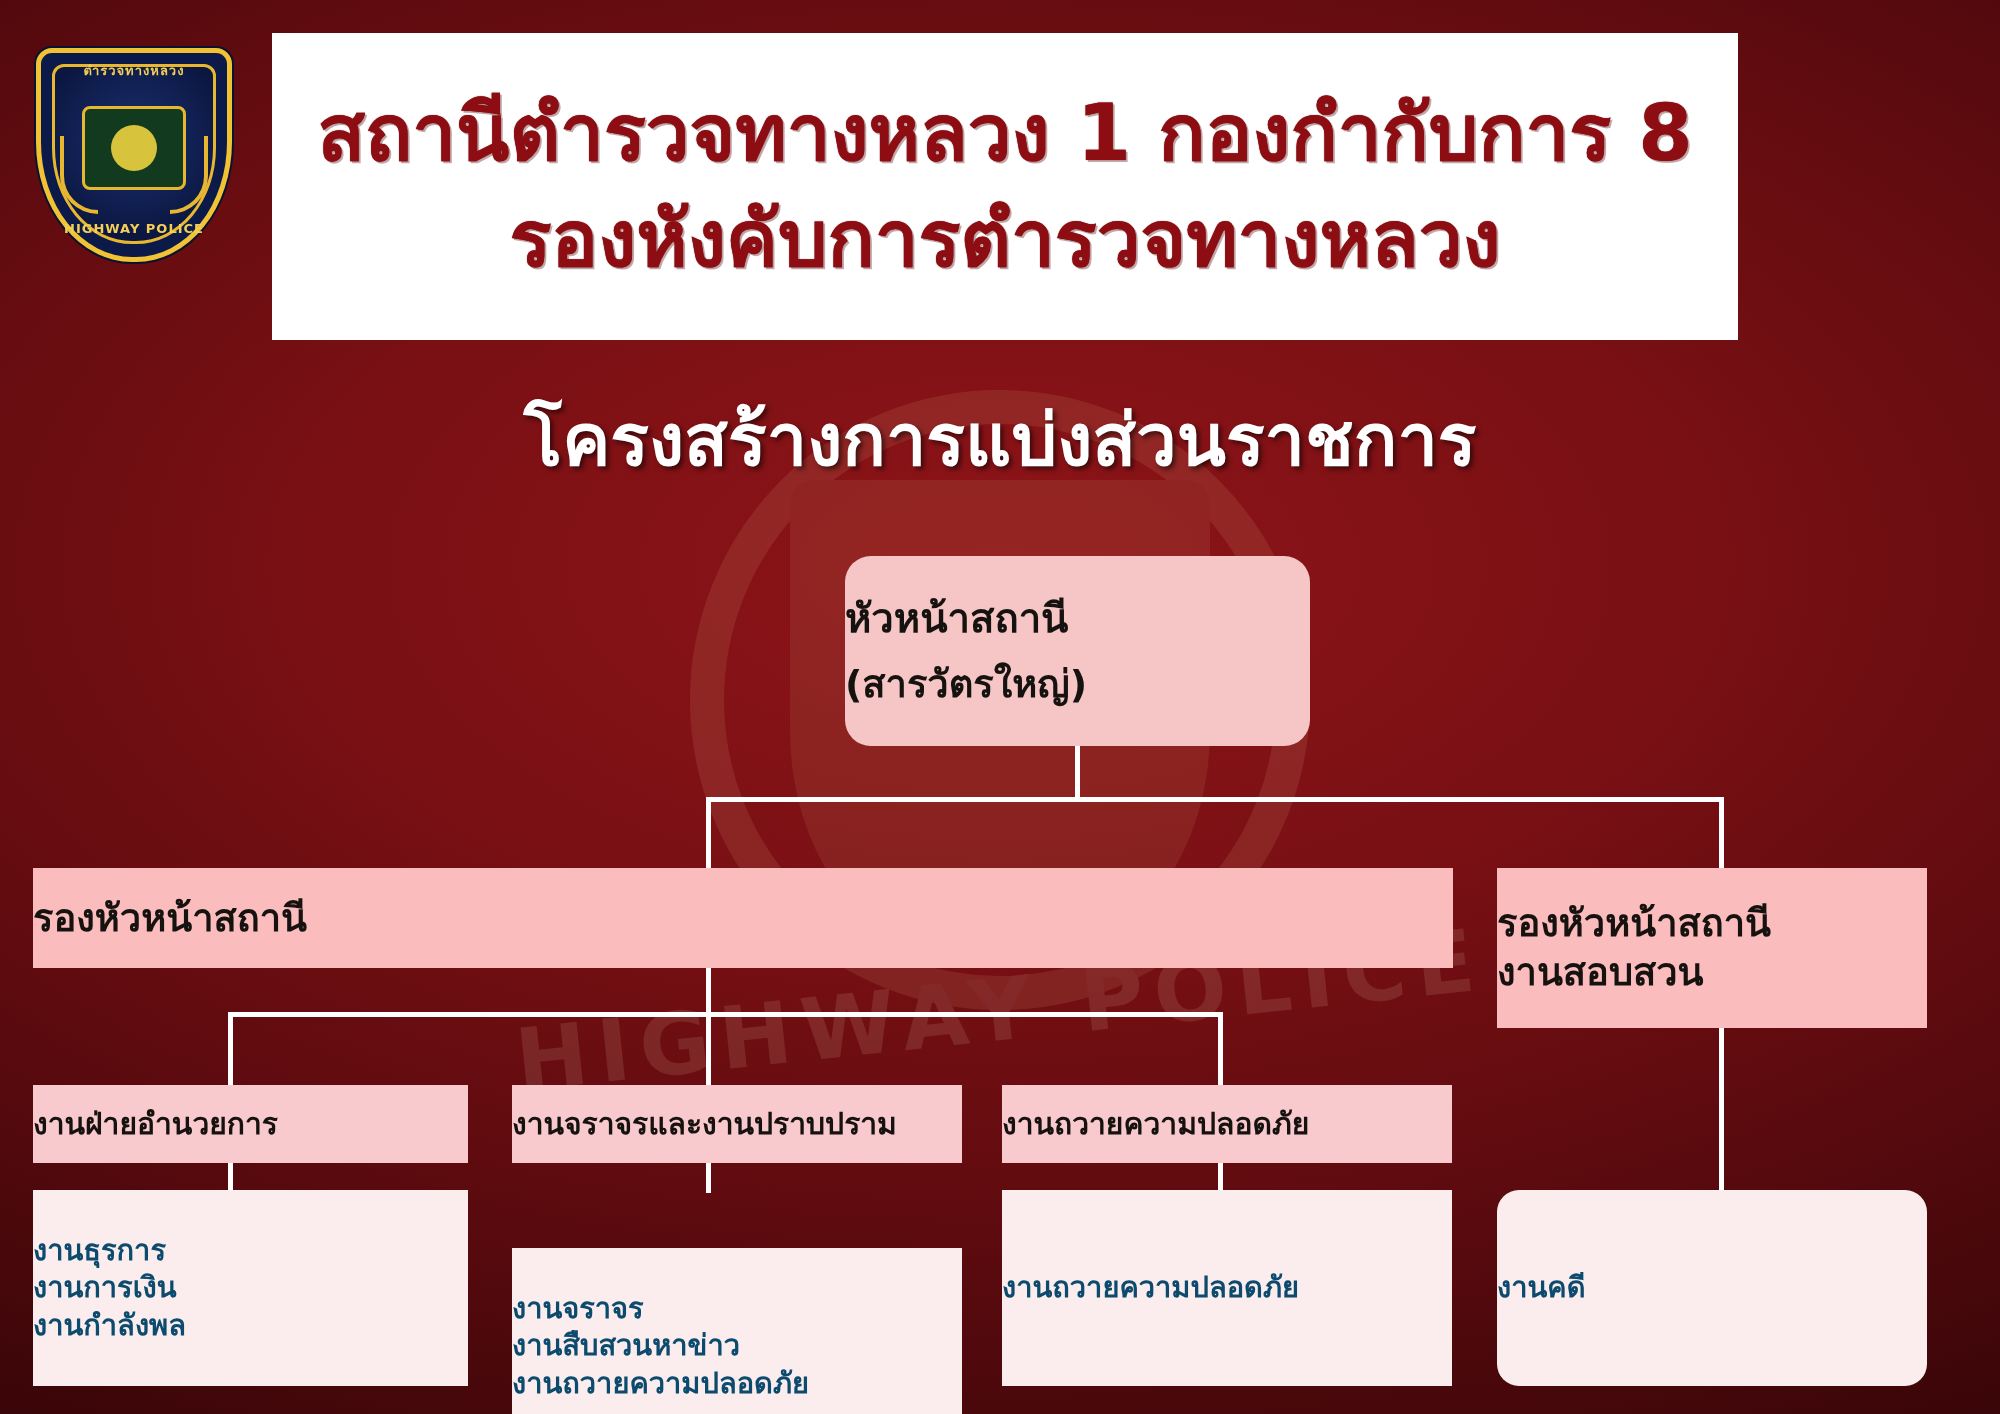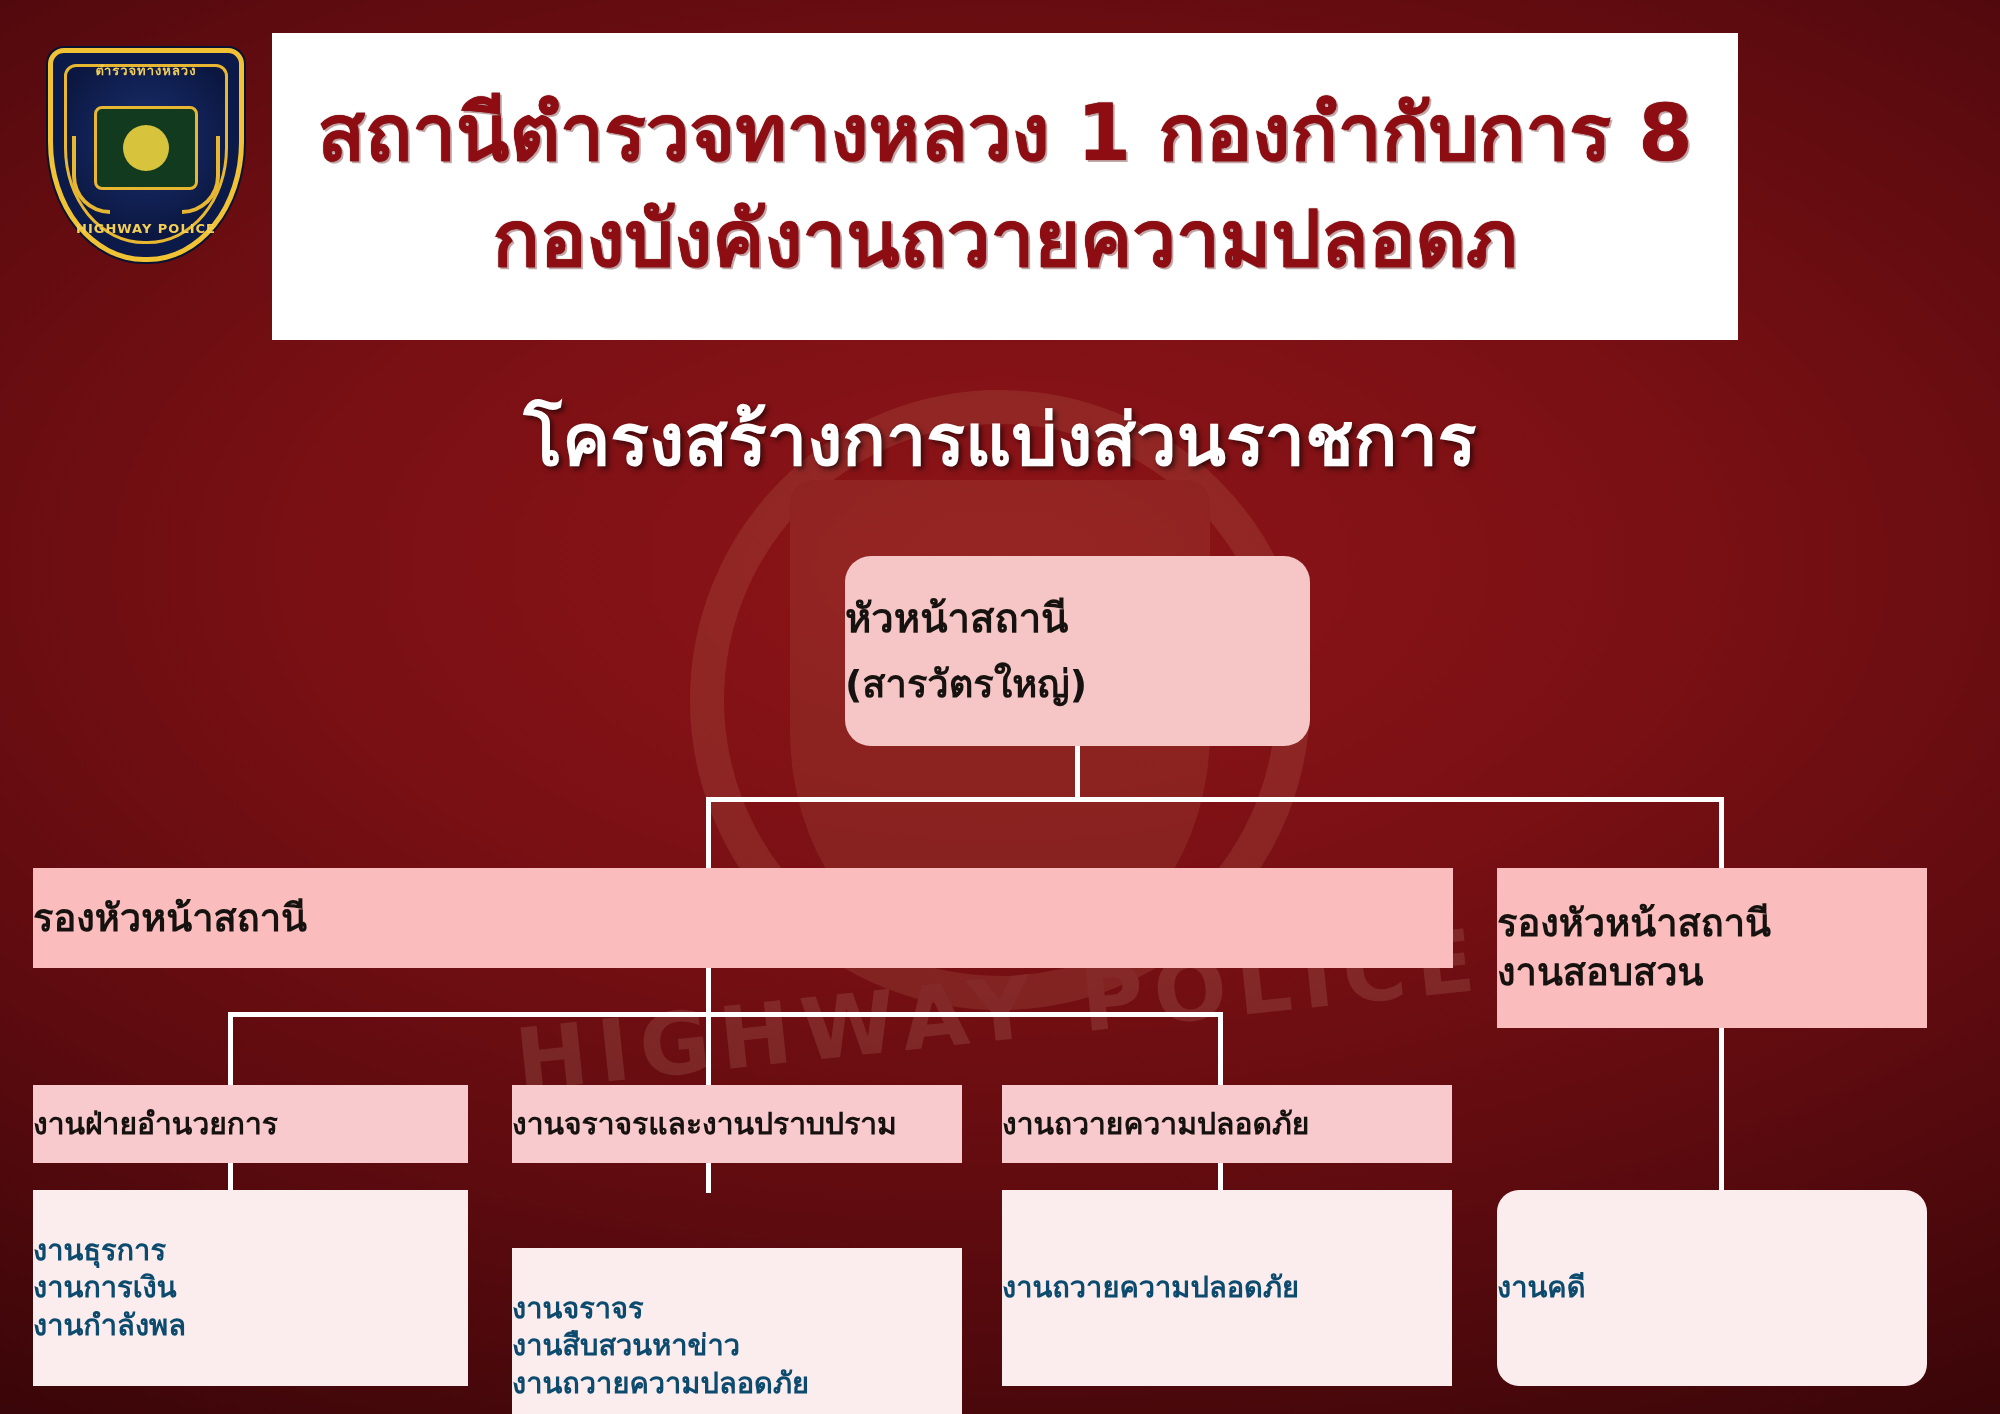--- a/index.html
+++ b/index.html
@@ -89,21 +89,21 @@
     line-height: 1.35;
     text-align: center;
     white-space: nowrap;
     text-shadow:
       0 0 1px #5a0508,
       2px 2px 0 rgba(90,5,8,0.35);
   }
 
   .crest {
     position: absolute;
-    left: 48px;
+    left: 36px;
     top: 48px;
     width: 196px;
     height: 214px;
   }
   .crest .shield-outer {
     position: absolute;
     inset: 0;
     background: #0c1a4a;
     border: 5px solid #f1c233;
     border-radius: 16px 16px 96px 96px / 16px 16px 120px 120px;
@@ -277,21 +277,21 @@
     <div class="shield-inner"></div>
     <div class="crest-top">ตำรวจทางหลวง</div>
     <div class="crest-emblem"></div>
     <div class="wreath-l"></div>
     <div class="wreath-r"></div>
     <div class="crest-bottom">HIGHWAY POLICE</div>
   </div>
 
   <div class="title-card">
     <div class="title-line">สถานีตำรวจทางหลวง 1 กองกำกับการ 8</div>
-    <div class="title-line">กองบังคังานถวายความปลอดภ</div>
+    <div class="title-line">รองหังคับการตำรวจทางหลวง</div>
   </div>
 
   <div class="subtitle">โครงสร้างการแบ่งส่วนราชการ</div>
 
   <div class="conn v" style="left:1075px; top:746px; height:54px;"></div>
 
   <div class="conn h" style="left:706px; top:797px; width:1018px;"></div>
 
   <div class="conn v" style="left:706px; top:797px; height:71px;"></div>
 

